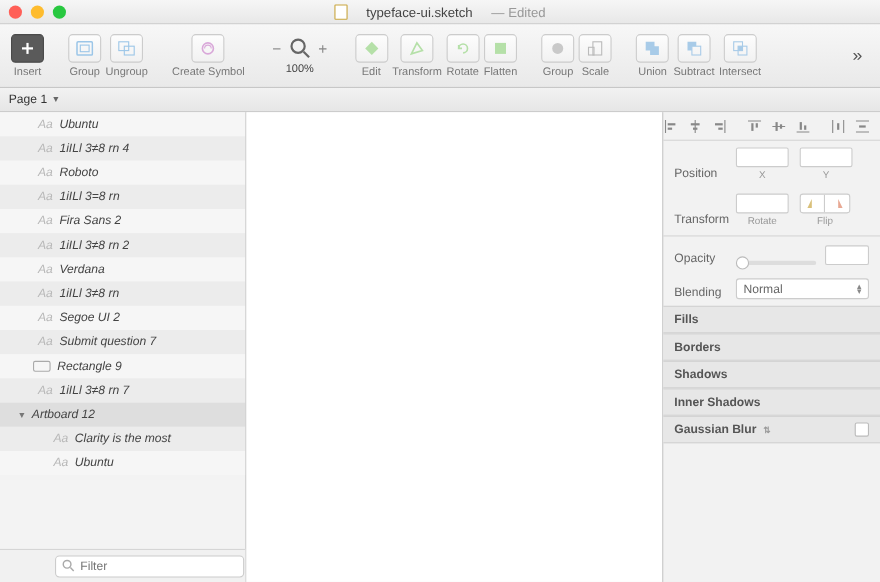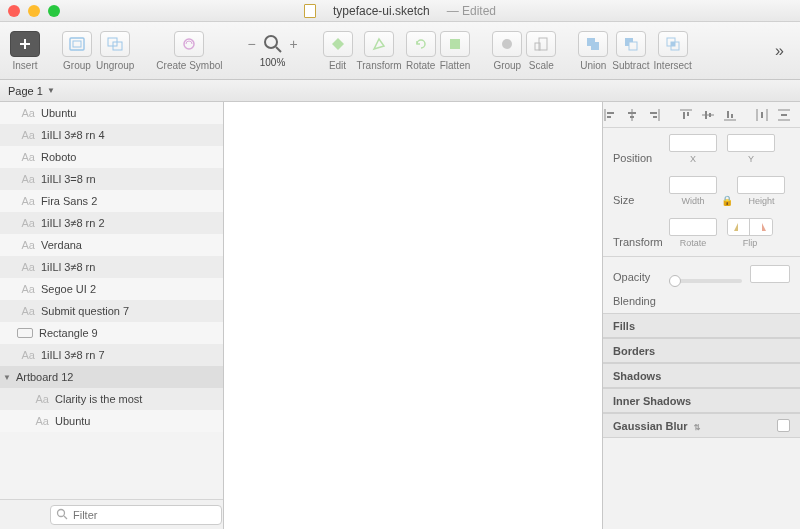--- a/index.html
+++ b/index.html
@@ -33,21 +33,21 @@
 
 .pagestrip { height:22px; background:linear-gradient(#f2f2f2,#e6e6e6); border-bottom:1px solid #c9c9c9; display:flex; align-items:center; padding:0 8px; font-size:11px; color:#333;}
 .pagestrip .drop { margin-left:4px; font-size:8px; color:#666;}
 
 
 .body { flex:1; display:flex; min-height:0; }
 
 
 .layers { width:224px; background:#f3f3f3; border-right:1px solid #c7c7c7; display:flex; flex-direction:column; min-height:0;}
 .layer-list { flex:1; overflow:hidden; }
-.layer { height:22px; display:flex; align-items:center; padding-left:3px; font-size:11px; color:#444;}
+.layer { height:22px; display:flex; align-items:center; padding-left:16px; font-size:11px; color:#444;font-style:italic;}
 .layer:nth-child(odd){ background:#f6f6f6; }
 .layer:nth-child(even){ background:#ececec; }
 .layer .ind { width:14px; display:inline-block;}
 .layer .aa { color:#b8b8b8; font-size:11px; margin-right:6px; width:18px; text-align:right;}
 .layer .rect-ic { width:16px; height:10px; border:1px solid #aaa; border-radius:2px; margin-right:6px;}
 .layer .txt { color:#444; }
 .artboard-row { background:#dedede !important; font-weight:500; }
 .artboard-row .tri { font-size:8px; color:#777; margin-right:5px;}
 .filterbar { height:30px; border-top:1px solid #d5d5d5; display:flex; align-items:center; padding:4px 6px; gap:6px; background:#f1f1f1;}
 .filterbar input { flex:1; height:20px; border:1px solid #ccc; border-radius:4px; background:#fff; padding:0 6px 0 22px; font-size:11px; color:#555; outline:none;}
@@ -444,32 +444,20 @@
             <div class="field"></div>
             <div class="sublbl">X</div>
           </div>
         <div style="width:10px"></div>
         <div class="col">
             <div class="field"></div>
             <div class="sublbl">Y</div>
           </div>
       </div>
 
-      <div class="prop">
-        <span class="plbl">Size</span>
-        <div class="col">
-            <div class="field"></div>
-            <div class="sublbl">Width</div>
-          </div>
-        <span class="lock">🔒</span>
-        <div class="col">
-            <div class="field"></div>
-            <div class="sublbl">Height</div>
-          </div>
-      </div>
 
       <div class="prop">
         <span class="plbl">Transform</span>
         <div class="col">
             <div class="field"></div>
             <div class="sublbl">Rotate</div>
           </div>
         <div style="width:10px"></div>
         <div class="col">
           <div class="flip-btns">
@@ -493,20 +481,24 @@
       <div class="prop">
         <span class="plbl">Opacity</span>
         <div class="slider">
             <div class="thumb"></div>
           </div>
         <div class="field" style="width:40px"></div>
       </div>
 
       <div class="prop">
         <span class="plbl">Blending</span>
+        <div class="select">
+          <span>Normal</span>
+          <span class="arr">▴<br>▾</span>
+        </div>
       </div>
 
       <div class="section-h">
           <span>Fills</span>
         </div>
       <div class="section-h">
           <span>Borders</span>
         </div>
       <div class="section-h">
           <span>Shadows</span>

